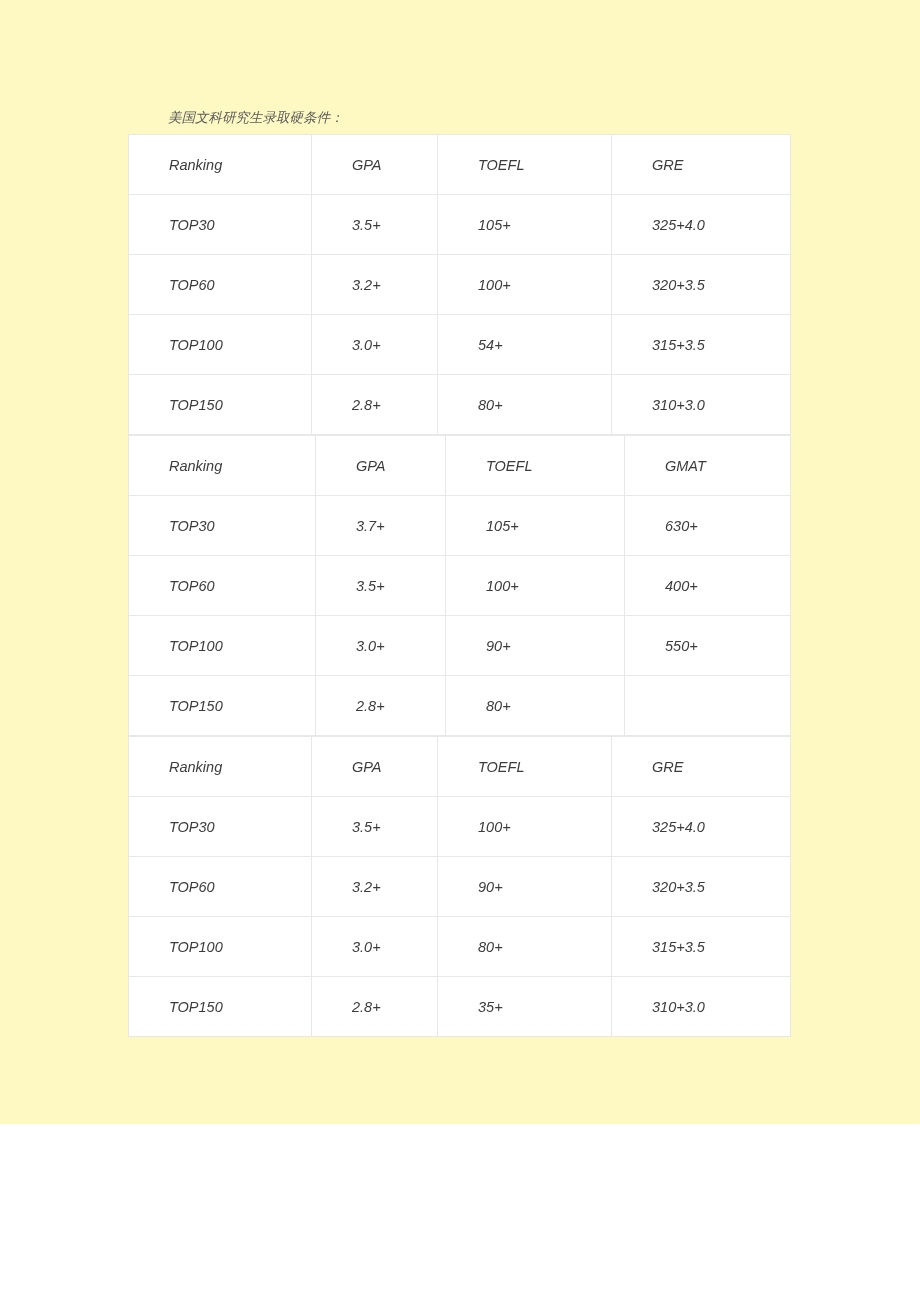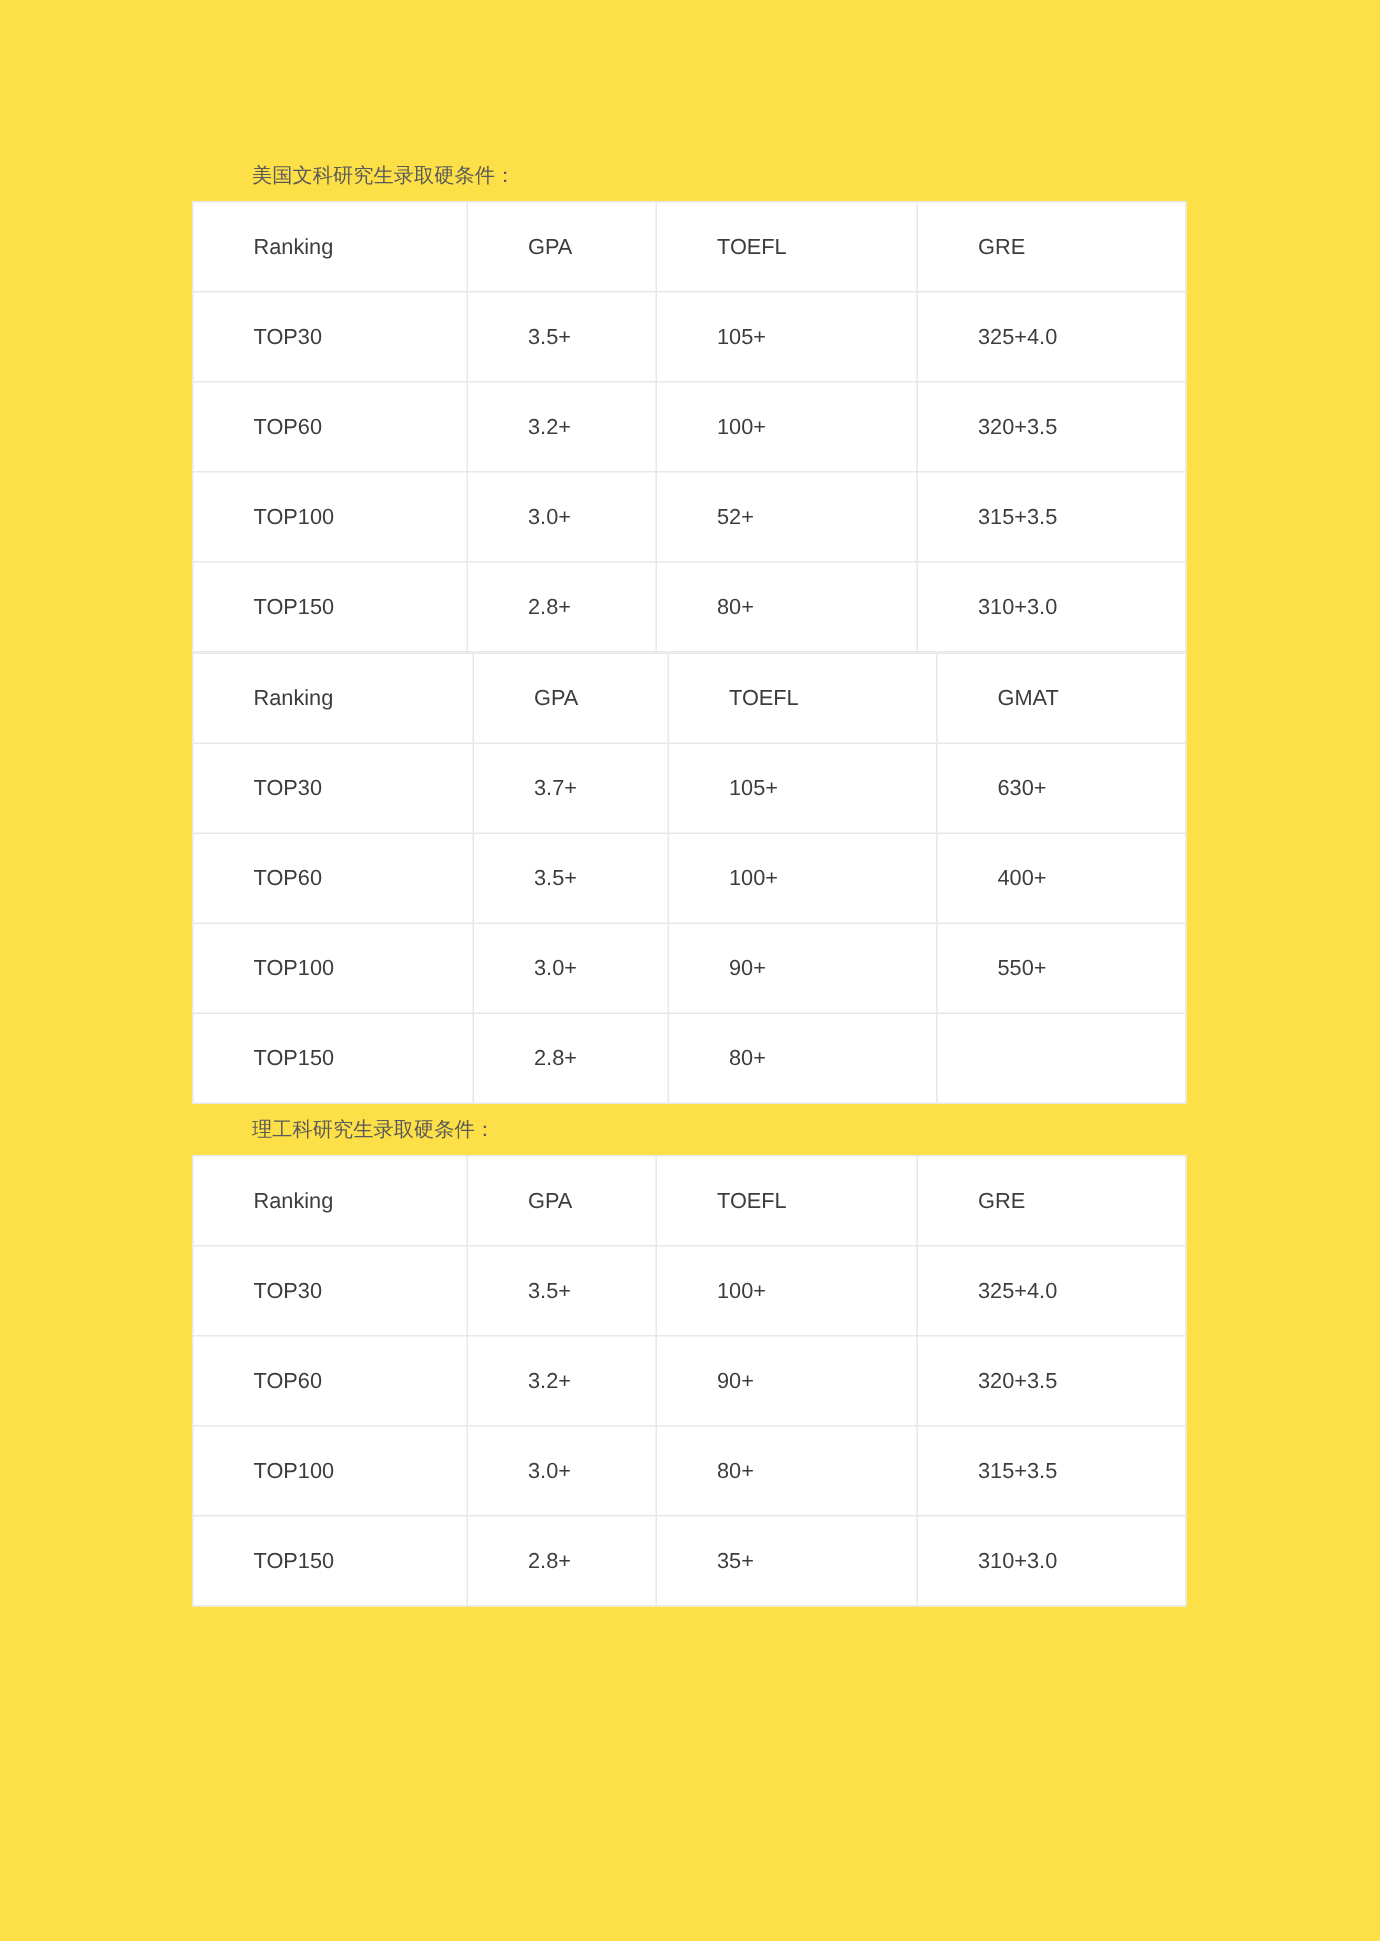--- a/index.html
+++ b/index.html
@@ -10,22 +10,23 @@
   body {
     width: 920px;
     height: 1302px;
     font-family: "Liberation Sans", "DejaVu Sans", sans-serif;
     color: #333333;
     overflow: hidden;
   }
   .page {
     position: relative;
     width: 920px;
-    height: 1294px;
-    background: #fde047;
+    height: 1124px;
+    background: #fef9c3;
+    font-style: italic;
   }
   .doc {
     position: absolute;
     left: 128px;
     top: 100px;
     width: 664px;
   }
   .section {
     margin: 0;
   }
@@ -109,21 +110,21 @@
           </tr>
           <tr>
             <td>TOP60</td>
             <td>3.2+</td>
             <td>100+</td>
             <td>320+3.5</td>
           </tr>
           <tr>
             <td>TOP100</td>
             <td>3.0+</td>
-            <td>52+</td>
+            <td>54+</td>
             <td>315+3.5</td>
           </tr>
           <tr>
             <td>TOP150</td>
             <td>2.8+</td>
             <td>80+</td>
             <td>310+3.0</td>
           </tr>
         </tbody>
       </table>
@@ -166,21 +167,20 @@
             <td>TOP150</td>
             <td>2.8+</td>
             <td>80+</td>
             <td class="cell-empty"></td>
           </tr>
         </tbody>
       </table>
     </div>
 
     <div class="section">
-      <p class="section-caption">理工科研究生录取硬条件：</p>
       <table class="grid cols-a">
         <colgroup>
             <col class="c0">
             <col class="c1">
             <col class="c2">
             <col class="c3">
           </colgroup>
         <tbody>
           <tr>
             <td>Ranking</td>

